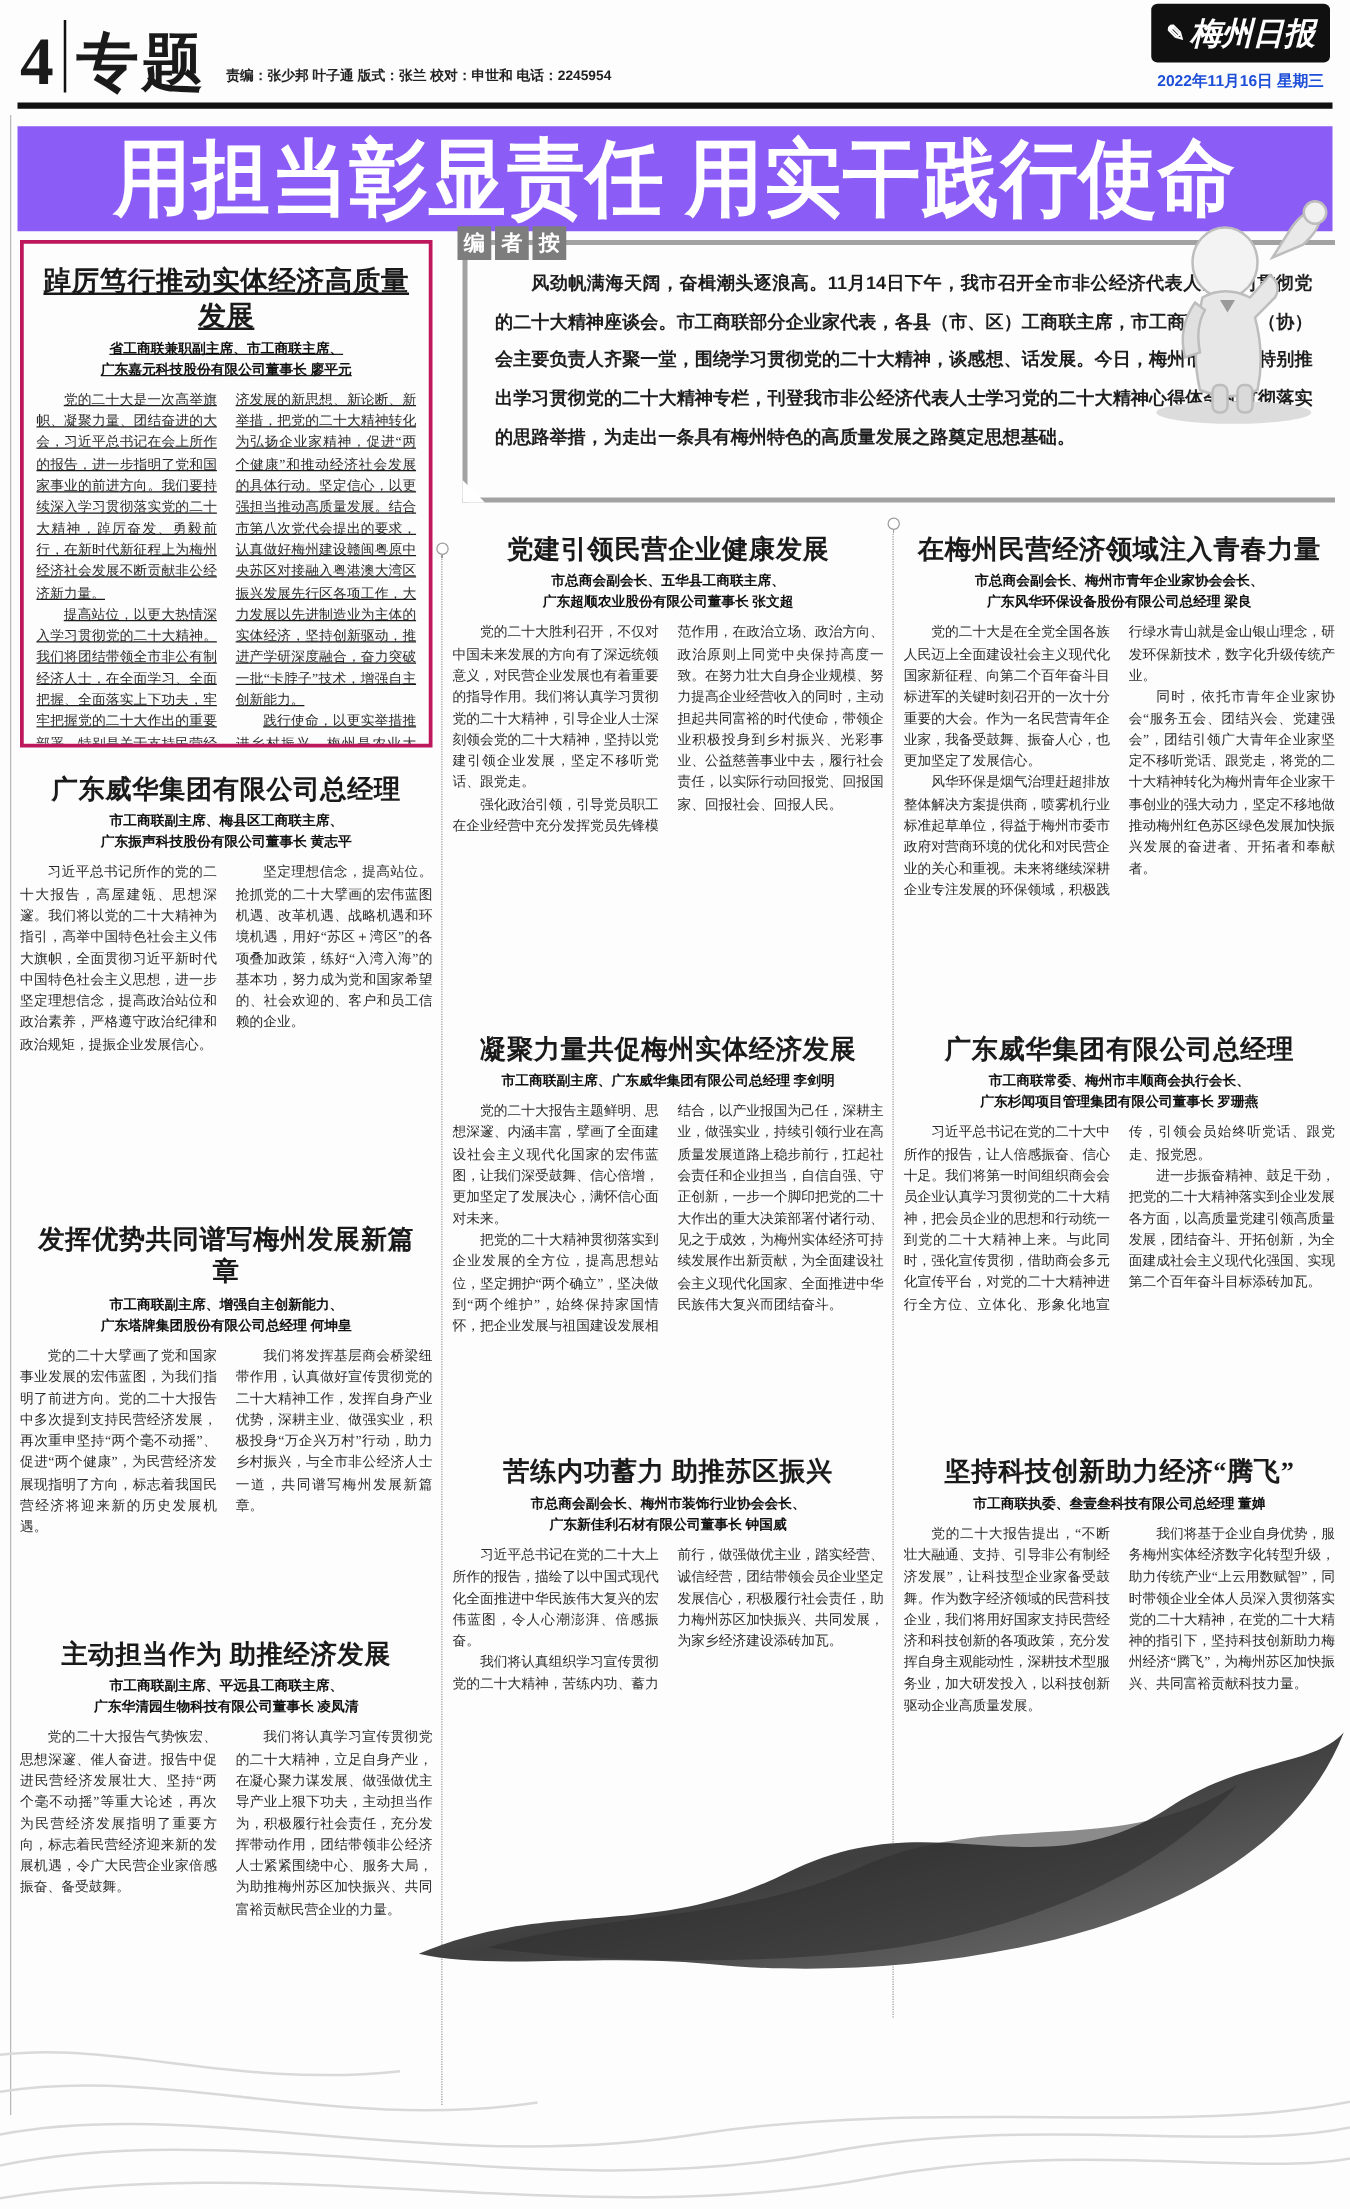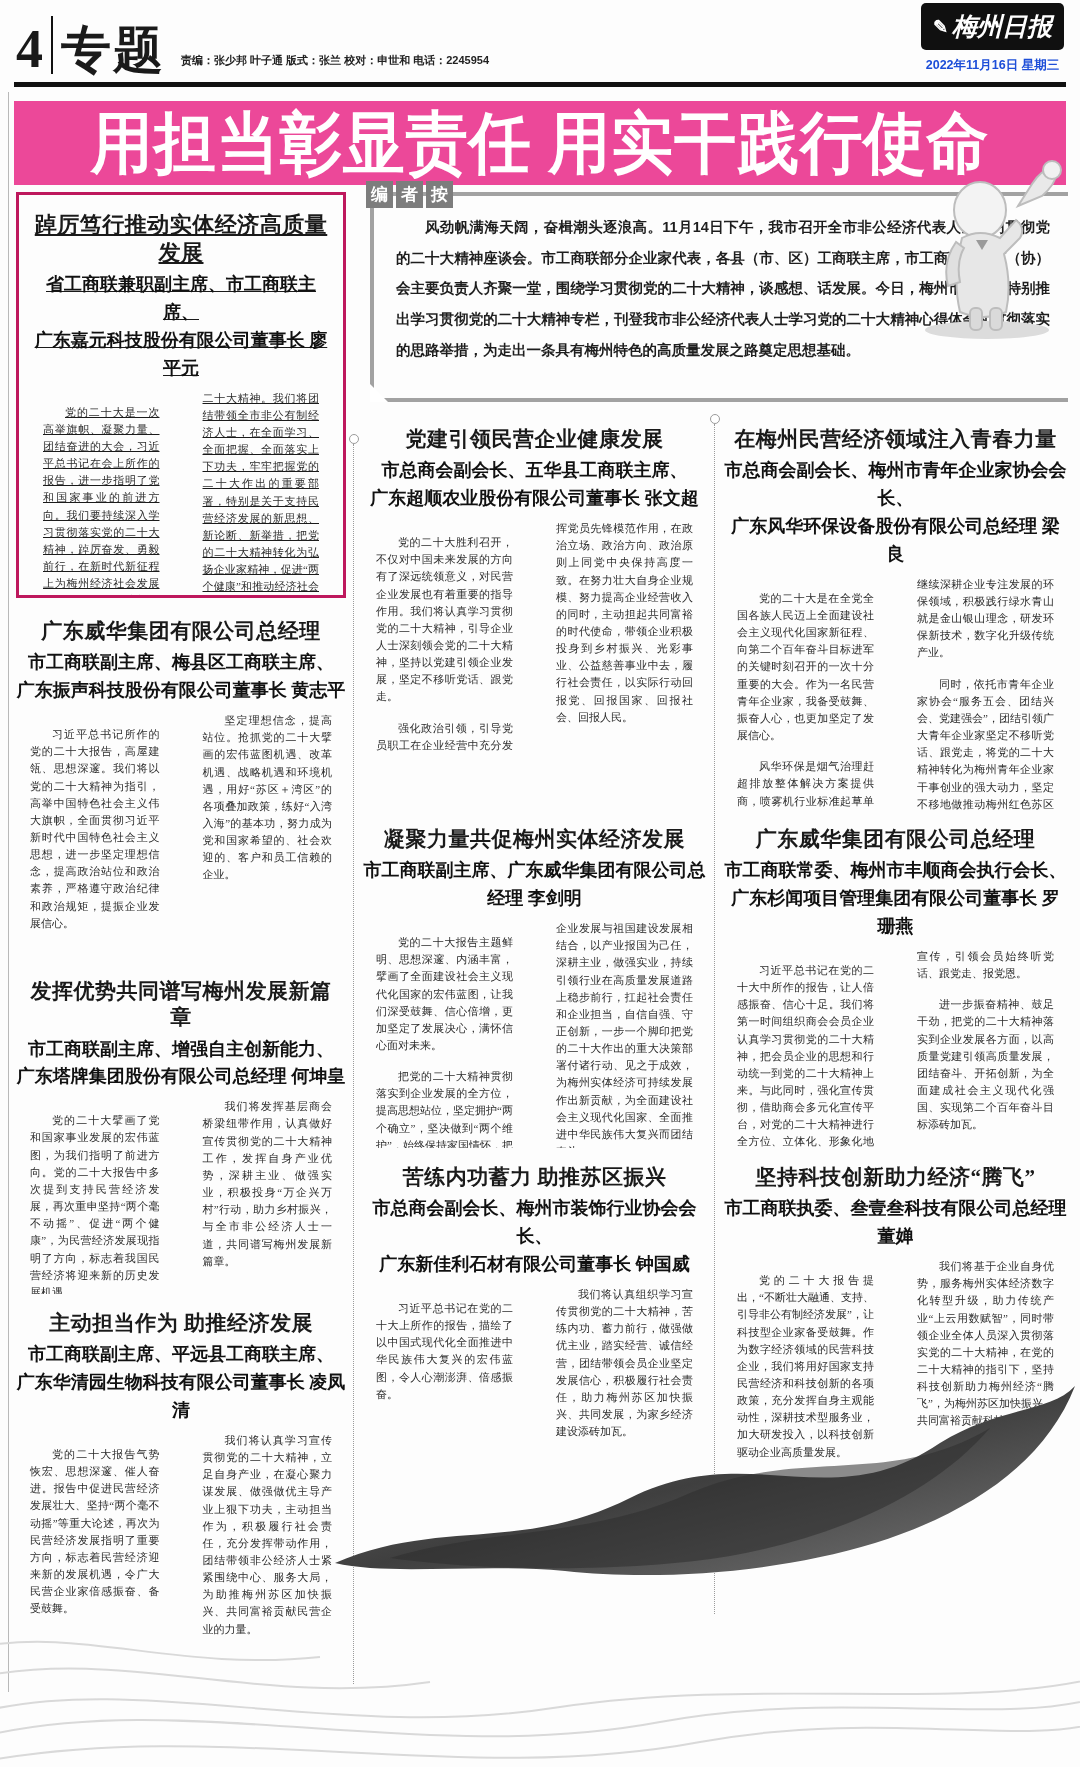--- a/index.html
+++ b/index.html
@@ -15,21 +15,21 @@
   .staff-line{font-family:"Liberation Sans",sans-serif;font-size:11px;font-weight:bold;
               color:#222;margin:0 0 6px 16px;}
   .mast{margin-left:auto;text-align:center;}
   .mast-logo{display:inline-flex;align-items:center;gap:4px;background:#101010;color:#fff;
              padding:7px 12px;border-radius:5px;font-size:25px;font-weight:bold;font-style:italic;}
   .mast-icon{font-style:normal;font-size:18px;}
   .date-line{font-family:"Liberation Sans",sans-serif;font-size:12.5px;font-weight:bold;margin-top:7px;color:#1d4ed8;}
   .top-rule{height:5px;background:#111;margin:8px 14px 0 14px;}
 
   
-  .banner{margin:14px 14px 0 14px;height:84px;background:#ec4899;display:flex;align-items:center;
+  .banner{margin:14px 14px 0 14px;height:84px;background:#8b5cf6;display:flex;align-items:center;
           justify-content:center;}
   .banner-title{color:#fff;font-size:62px;font-weight:bold;letter-spacing:1px;white-space:nowrap;
                 font-family:"Liberation Serif","DejaVu Serif",serif;transform:scaleY(1.08);}
 
   
   .content{position:absolute;top:192px;left:16px;right:12px;display:grid;
            grid-template-columns:330px 16px 1fr;}
   .leftcol{display:flex;flex-direction:column;}
   .gapcol{position:relative;}
   .dotline{position:absolute;left:7px;top:252px;height:1240px;border-left:1px dotted #9b9b9b;}
@@ -37,26 +37,26 @@
                    border:1px solid #9b9b9b;border-radius:50%;background:#fff;}
   .rightsuper{display:flex;flex-direction:column;}
   .cols2{display:grid;grid-template-columns:1fr 16px 1fr;margin-top:16px;}
   .midcol,.rcol{display:flex;flex-direction:column;}
 
   
   .article{overflow:hidden;margin-bottom:8px;}
   .article-title{font-size:21px;font-weight:bold;text-align:center;margin:8px 4px 5px 4px;
                  line-height:1.25;letter-spacing:0.5px;}
   .article-title.big{font-size:22px;}
-  .byline{font-family:"Liberation Serif",serif;font-size:18px;font-weight:bold;text-align:center;
+  .byline{font-family:"Liberation Serif",serif;font-size:11px;font-weight:bold;text-align:center;
           line-height:1.55;color:#111;}
   .byline:empty{display:none;}
   .body{margin-top:7px;column-count:2;column-gap:15px;font-size:11px;line-height:1.56;
         text-align:justify;color:#2b2b2b;overflow:hidden;}
-  .body p{margin:14px;text-indent:2em;}
+  .body p{margin:0;text-indent:2em;}
   .featured{border:3px solid #be185d;padding:8px 10px 6px 10px;margin-bottom:12px;text-decoration:underline;}
 
   
   .note{position:relative;margin-left:8px;border-top:4px solid #a2a2a2;border-left:4px solid #a2a2a2;
         border-bottom:4px solid #a2a2a2;padding:16px 18px 10px 22px;height:176px;}
   .note::after{content:"";position:absolute;left:-4px;bottom:-4px;width:0;height:0;
                border-left:18px solid #fff;border-top:18px solid transparent;}
   .note-label{position:absolute;top:-15px;left:-8px;display:flex;gap:3px;}
   .note-label span{width:27px;height:27px;background:#7d7d7d;color:#fff;display:flex;
                    align-items:center;justify-content:center;font-size:17px;font-weight:bold;

